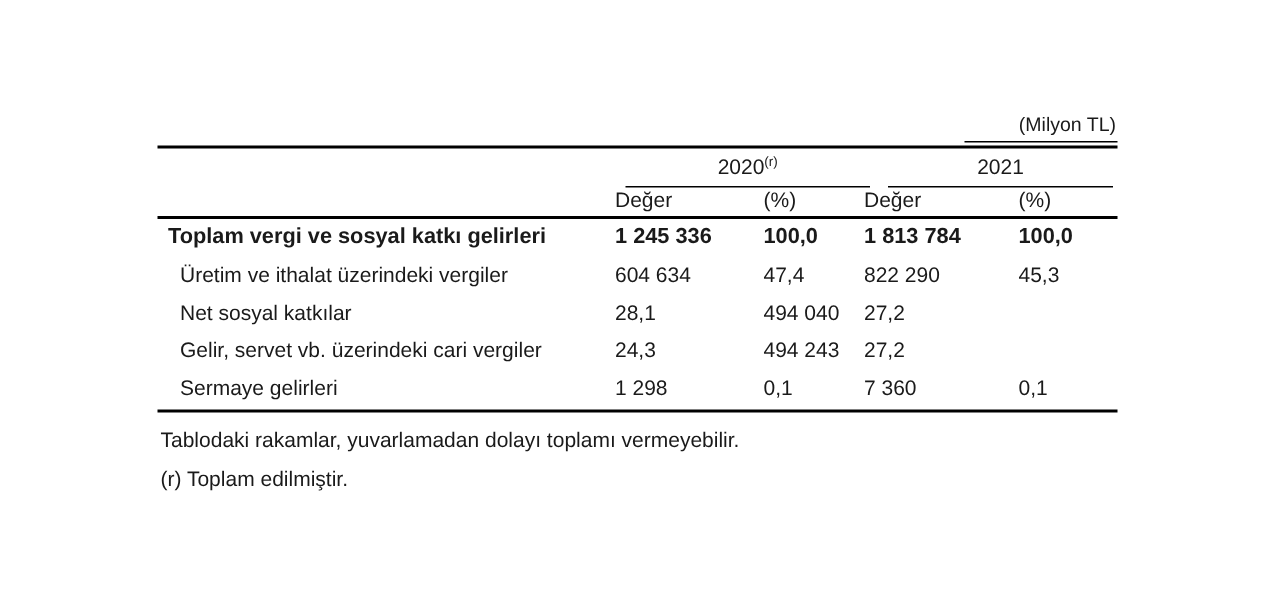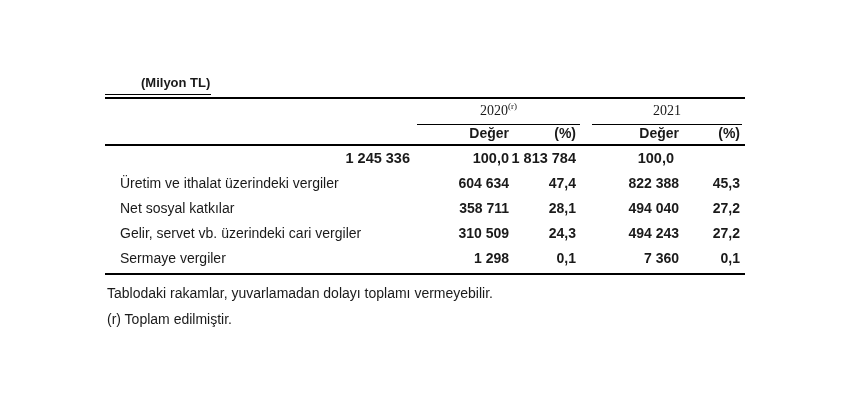--- a/index.html
+++ b/index.html
@@ -13,57 +13,55 @@
   }
   .sheet {
     position: absolute;
     left: 105px;
     top: 74px;
     width: 640px;
   }
   
   .unit-row {
     height: 23px;
-    text-align: left;
+    text-align: right;
     font-size: 13px;
-    font-weight: bold;
   }
   .unit {
     display: inline-block;
     border-bottom: 1px solid #000;
     padding: 0 1px 2px 36px;
     line-height: 18px;
   }
   
   .ttable {
     border-top: 2px solid #000;
     width: 100%;
   }
   .grid {
     display: grid;
     grid-template-columns: 305px 99px 67px 103px 66px;
     align-items: end;
   }
   .cell { white-space: nowrap; }
-  .num { text-align: right; font-weight: bold; }
+  .num { text-align: left; }
   .pct-last { padding-right: 5px; }
   
   .group-row {
     position: relative;
     height: 26px;
     font-size: 14px;
   }
   .group {
     position: absolute;
     bottom: 0;
     height: 26px;
     line-height: 24px;
     text-align: center;
     border-bottom: 1px solid #000;
-    font-family: Liberation Serif, serif;
   }
   .group-2020 { left: 312px; width: 163px; }
   .group-2021 { left: 487px; width: 150px; }
   .sup {
     font-size: 9px;
     vertical-align: super;
     line-height: 0;
   }
   
   .subhead-row {
@@ -108,52 +106,51 @@
     <div class="grid subhead-row">
       <div class="cell label"></div>
       <div class="cell num">Değer</div>
       <div class="cell num">(%)</div>
       <div class="cell num">Değer</div>
       <div class="cell num pct-last">(%)</div>
     </div>
 
     <div class="table-body">
   <div class="grid data-row bold">
+    <div class="cell label">Toplam vergi ve sosyal katkı gelirleri</div>
     <div class="cell num">1 245 336</div>
     <div class="cell num">100,0</div>
     <div class="cell num">1 813 784</div>
     <div class="cell num pct-last">100,0</div>
   </div>
 
   <div class="grid data-row">
     <div class="cell label">Üretim ve ithalat üzerindeki vergiler</div>
     <div class="cell num">604 634</div>
     <div class="cell num">47,4</div>
-    <div class="cell num">822 388</div>
+    <div class="cell num">822 290</div>
     <div class="cell num pct-last">45,3</div>
   </div>
 
   <div class="grid data-row">
     <div class="cell label">Net sosyal katkılar</div>
-    <div class="cell num">358 711</div>
     <div class="cell num">28,1</div>
     <div class="cell num">494 040</div>
     <div class="cell num pct-last">27,2</div>
   </div>
 
   <div class="grid data-row">
     <div class="cell label">Gelir, servet vb. üzerindeki cari vergiler</div>
-    <div class="cell num">310 509</div>
     <div class="cell num">24,3</div>
     <div class="cell num">494 243</div>
     <div class="cell num pct-last">27,2</div>
   </div>
 
   <div class="grid data-row">
-    <div class="cell label">Sermaye vergiler</div>
+    <div class="cell label">Sermaye gelirleri</div>
     <div class="cell num">1 298</div>
     <div class="cell num">0,1</div>
     <div class="cell num">7 360</div>
     <div class="cell num pct-last">0,1</div>
   </div>
 </div>
 
   </div>
 
   <div class="footnotes">

